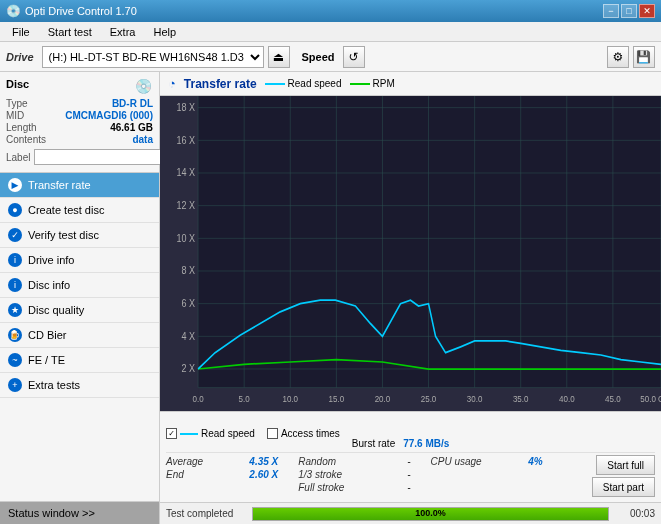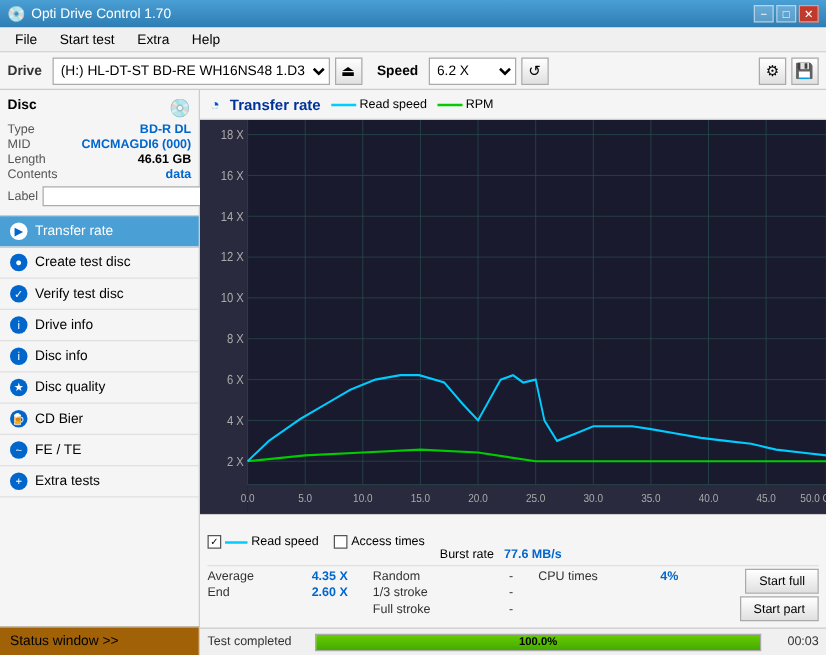--- a/index.html
+++ b/index.html
@@ -48,21 +48,21 @@
     
     .drive-toolbar {
       background: #f5f5f5;
       border-bottom: 1px solid #ccc;
       height: 30px;
       display: flex;
       align-items: center;
       padding: 0 6px;
       gap: 4px;
     }
-    .drive-label { font-size: 11px; font-weight: bold; color: #333; margin-right: 4px; }
+    .drive-label { font-size: 11px; font-weight: bold; color: #333; margin-right: 4px; font-style: italic; }
     .drive-select {
       height: 22px;
       border: 1px solid #aaa;
       background: white;
       font-size: 11px;
       padding: 0 2px;
       min-width: 220px;
     }
     .toolbar-btn {
       height: 22px; width: 22px;
@@ -139,21 +139,21 @@
     .nav-icon.active { background: white; color: #0066cc; }
 
     
     .status-window-btn {
       display: flex;
       align-items: center;
       padding: 5px 8px;
       cursor: pointer;
       font-size: 11px;
       border-top: 1px solid #ccc;
-      background: #a16207;
+      background: #a3a3a3;
     }
 
     
     .right-panel {
       flex: 1;
       display: flex;
       flex-direction: column;
       background: white;
     }
 
@@ -198,20 +198,21 @@
     .stats-col {
       flex: 1;
       padding: 2px 0;
     }
     .stats-row-item {
       display: flex;
       align-items: center;
       justify-content: space-between;
       font-size: 10px;
       padding: 1px 0;
+      font-style: italic;
     }
     .stat-label { color: #333; }
     .stat-value { color: #0066cc; font-weight: bold; }
     .stat-value.plain { color: #333; font-weight: normal; }
     .start-btn {
       padding: 2px 10px;
       border: 1px solid #aaa;
       background: linear-gradient(to bottom, #fff, #e0e0e0);
       cursor: pointer;
       font-size: 10px;
@@ -283,28 +284,20 @@
   <span class="menu-item">Help</span>
 </div>
 
 <div class="drive-toolbar">
   <span class="drive-label">Drive</span>
   <select class="drive-select">
     <option>(H:) HL-DT-ST BD-RE  WH16NS48 1.D3</option>
   </select>
   <button class="toolbar-btn" title="Eject">⏏</button>
   <span class="speed-label">Speed</span>
-  <select class="speed-select">
-    <option>6.2 X</option>
-    <option>Max</option>
-    <option>1 X</option>
-    <option>2 X</option>
-    <option>4 X</option>
-    <option>8 X</option>
-  </select>
   <button class="toolbar-btn">↺</button>
   <button class="toolbar-btn" style="margin-left:auto;">⚙</button>
   <button class="toolbar-btn">💾</button>
 </div>
 
 <div class="main-content">
 
   <div class="sidebar">
 
     <div class="disc-info-panel">
@@ -502,21 +495,21 @@
             <span class="stat-value plain" style="margin-left:6px;">-</span>
           </div>
           <div class="stats-row-item">
             <span class="stat-label">Full stroke</span>
             <span class="stat-value plain" style="margin-left:6px;">-</span>
           </div>
         </div>
 
         <div class="stats-col" style="margin-left:20px;">
           <div class="stats-row-item">
-            <span class="stat-label">CPU times</span>
+            <span class="stat-label">CPU usage</span>
             <span class="stat-value" style="margin-left:6px;">4%</span>
           </div>
         </div>
 
         <div class="stats-col" style="display:flex;flex-direction:column;gap:2px;align-items:flex-end;justify-content:center;margin-left:auto;">
           <button class="start-btn">Start full</button>
           <button class="start-btn">Start part</button>
         </div>
       </div>
     </div>

